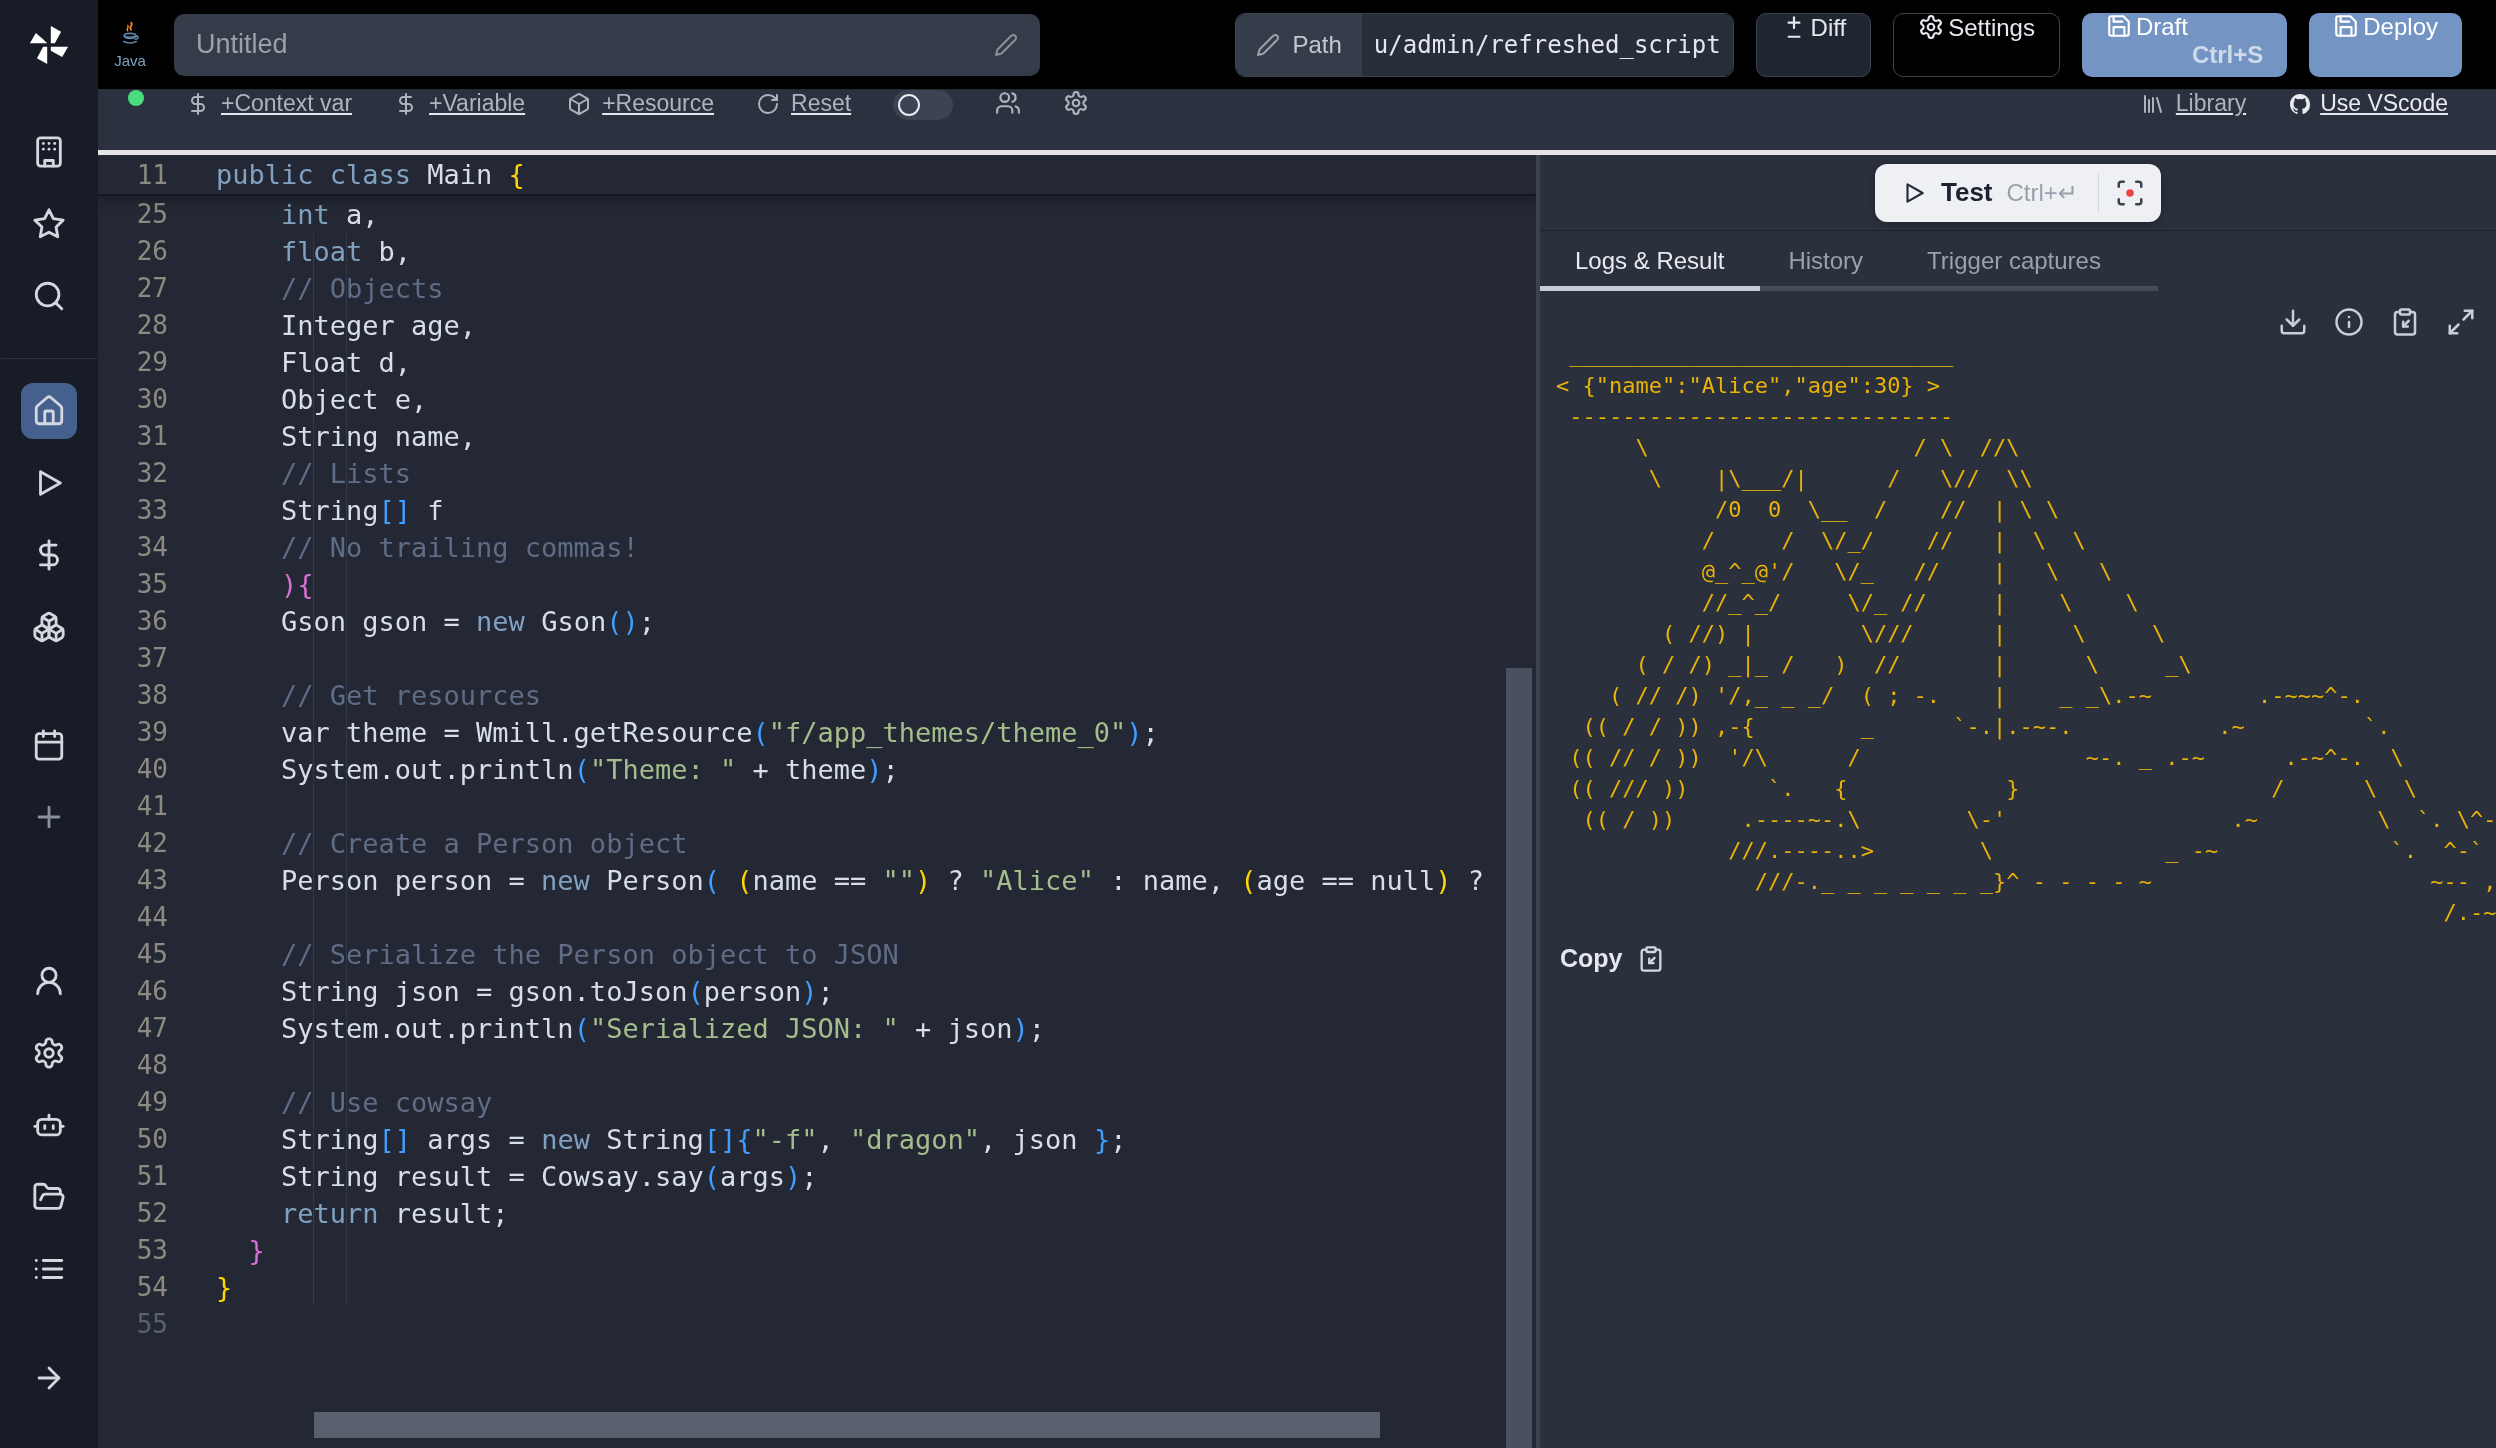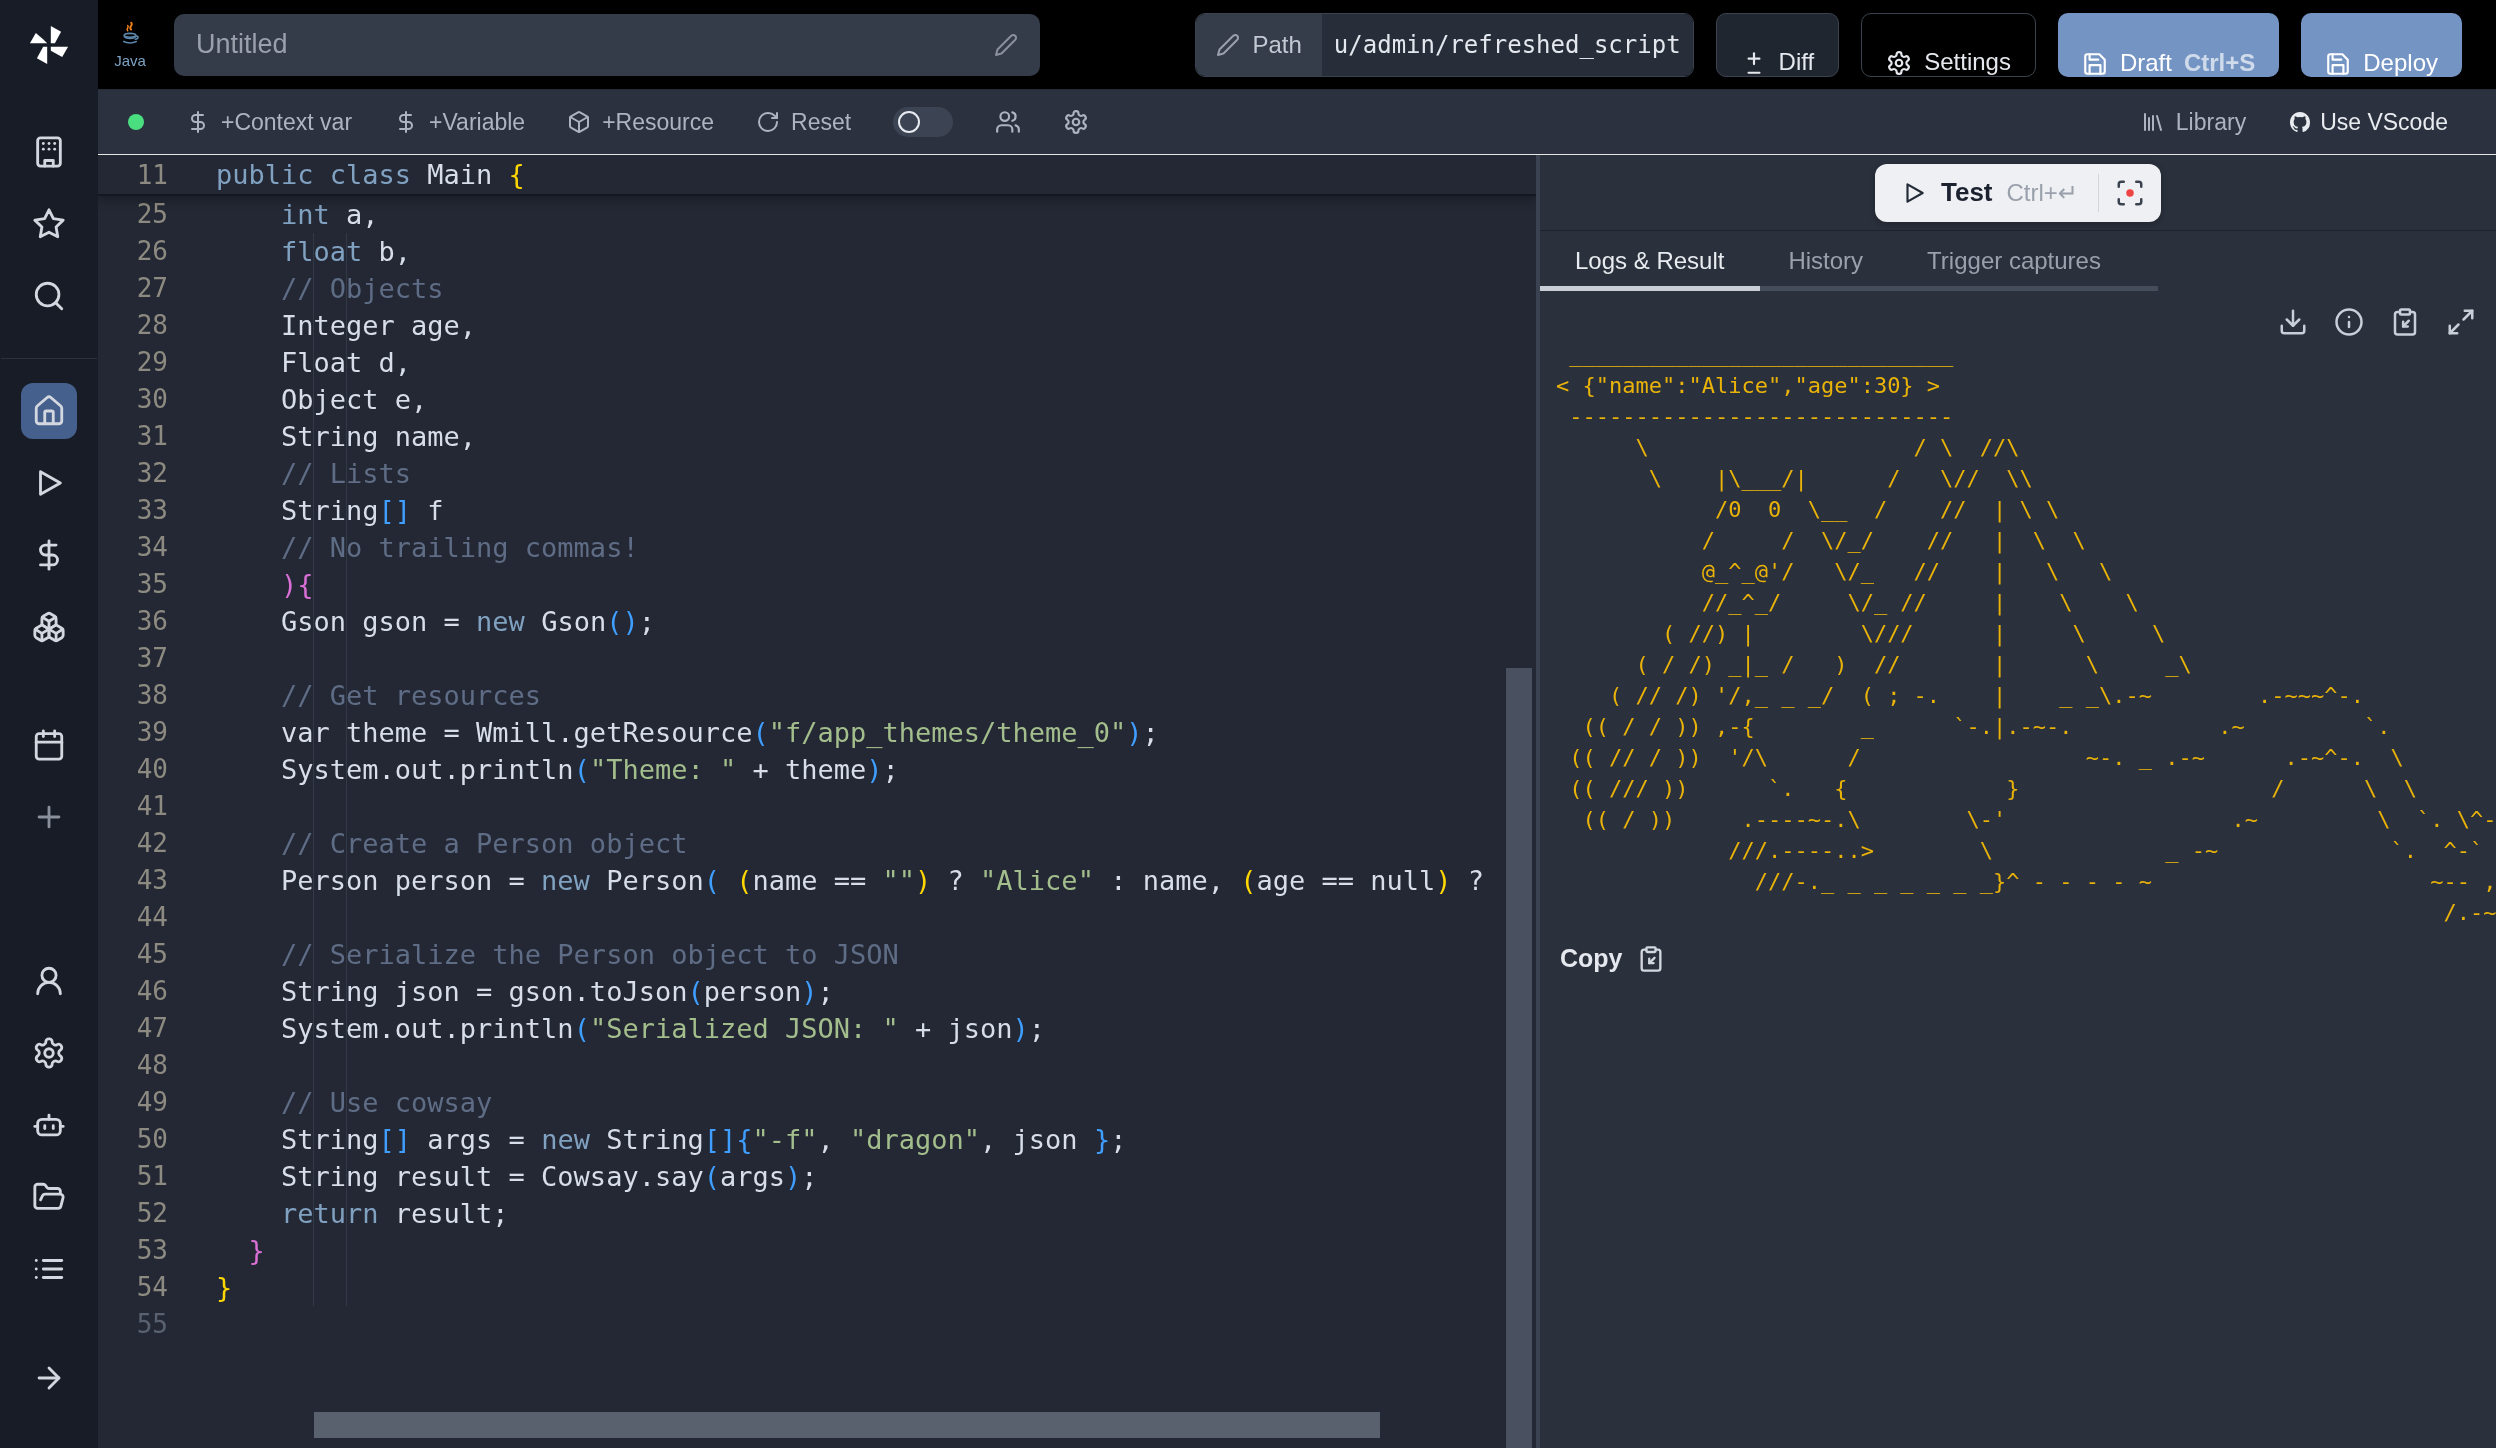--- a/index.html
+++ b/index.html
@@ -40,31 +40,31 @@
   .title-box .spacer { flex:1; }
   .title-box .icon { color:#8b919c; }
   .icon svg { display:block; }
   .path-chip { margin-left:auto; height:64px; border:1px solid #3c4350; border-radius:10px;
                display:flex; overflow:hidden; cursor:pointer; flex:none; }
   .path-left { background:#353c4a; display:flex; align-items:center; gap:12px; padding:0 20px;
                color:#c3c9d2; font-size:24px; }
   .path-left .icon { color:#9aa1ac; }
   .path-value { background:#272d39; display:flex; align-items:center; padding:0 12px;
                 font-family:"DejaVu Sans Mono", monospace; font-size:24px; color:#e4e8ee; }
-  .btn { height:64px; border:none; border-radius:10px; display:flex; align-items:flex-end; gap:12px;
+  .btn { height:64px; border:none; border-radius:10px; display:flex; align-items:flex-start; gap:4px;
          padding:0 24px; font-size:24px; font-weight:500; cursor:pointer; flex:none;
          font-family:"Liberation Sans", sans-serif; }
   .btn svg { width:26px; height:26px; }
   .btn.dark { background:#20262f; color:#e5e8ee; border:1px solid #3c4350; }
   .btn.outline { background:transparent; color:#e5e8ee; border:1px solid #3c4350; }
   .btn.blue { background:#7494c4; color:#ffffff; }
   .btn .kbd { color:rgba(255,255,255,.66); font-weight:700;margin-top:28px; }
 
-  .toolbar { height:65px; background:#2b313e; display:flex; align-items:center; padding:0 48px 0 30px;
-             gap:42px; border-bottom:1px solid #e5e5e5; flex:none; }
+  .toolbar { height:65px; background:#2b313e; display:flex; align-items:flex-start; padding:0 48px 0 30px;
+             gap:42px; border-bottom:5px solid #e5e5e5; flex:none;text-decoration:underline; }
   .dot { width:16px; height:16px; border-radius:50%; flex:none; }
   .tool { background:none; border:none; color:#aeb4bf; font-size:23px; display:flex; align-items:center;
           gap:11px; cursor:pointer; font-family:"Liberation Sans", sans-serif; padding:0; }
   .tool svg { width:24px; height:24px; }
   .tool.light { color:#e8ebef;gap:8px; }
   .toggle { width:60px; height:30px; border-radius:16px; background:#3c4454; position:relative;
             cursor:pointer; flex:none; }
   .toggle .knob { position:absolute; left:5px; top:4px; width:22px; height:22px; border-radius:50%;
                   border:2.5px solid #e8ebef; }
   .tool-icon { color:#aeb4bf; cursor:pointer; display:flex; }

